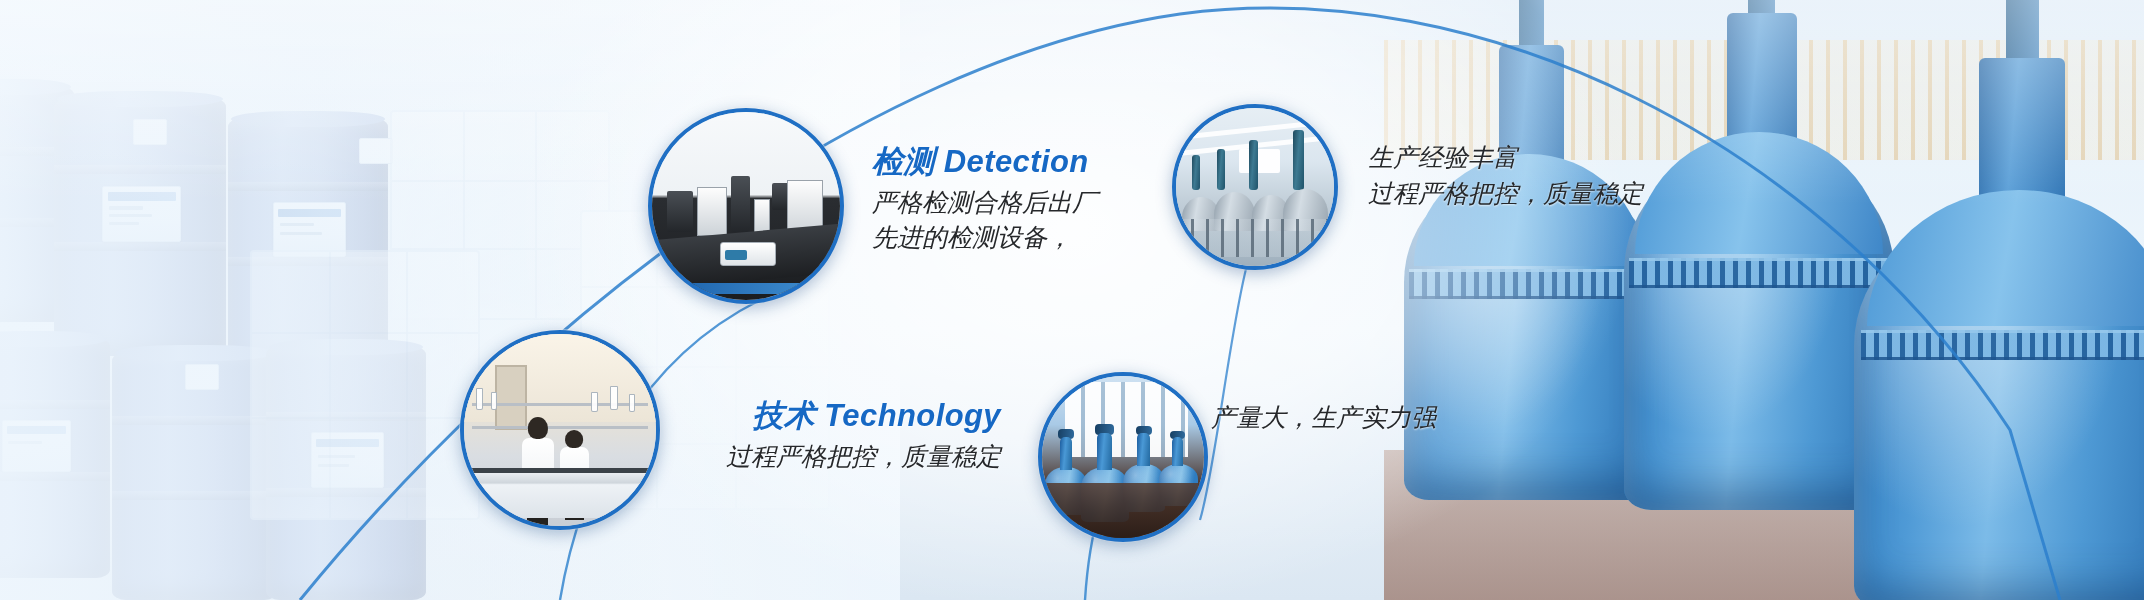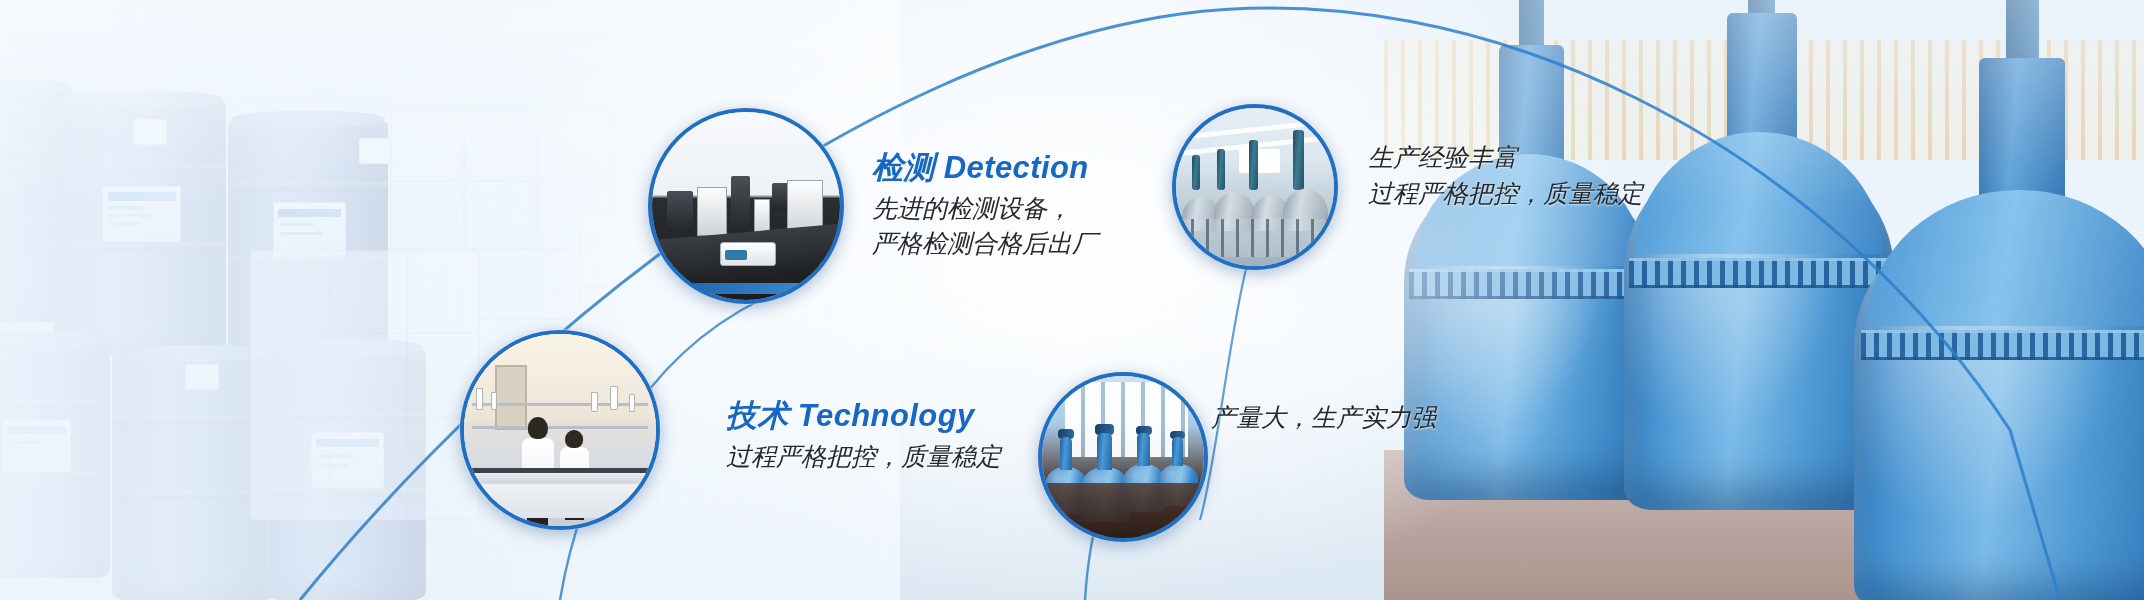--- a/index.html
+++ b/index.html
@@ -478,32 +478,32 @@
           <span class="col"></span>
         </span>
       <span class="rv" style="left:72%; bottom:20%; width:24%; height:26%;">
           <span class="cap"></span>
           <span class="col"></span>
         </span>
       <span class="ground"></span>
     </div>
   </div>
 
-  <div class="txt" style="left:872px; top:150px;">
+  <div class="txt" style="left:872px; top:144px;">
     <div class="heading">检测 Detection</div>
+    <div class="line">严格检测合格后出厂</div>
     <div class="line">先进的检测设备，</div>
-    <div class="line">严格检测合格后出厂</div>
   </div>
 
   <div class="txt" style="left:1368px; top:140px;">
     <div class="line">生产经验丰富</div>
     <div class="line">过程严格把控，质量稳定</div>
   </div>
 
-  <div class="txt" style="left:726px; top:398px;">
+  <div class="txt" style="left:726px; top:398px;text-align:right;">
     <div class="heading">技术 Technology</div>
     <div class="line">过程严格把控，质量稳定</div>
   </div>
 
   <div class="txt right-align" style="left:1000px; top:400px; width:436px;">
     <div class="line">产量大，生产实力强</div>
   </div>
 
 </div>
 

